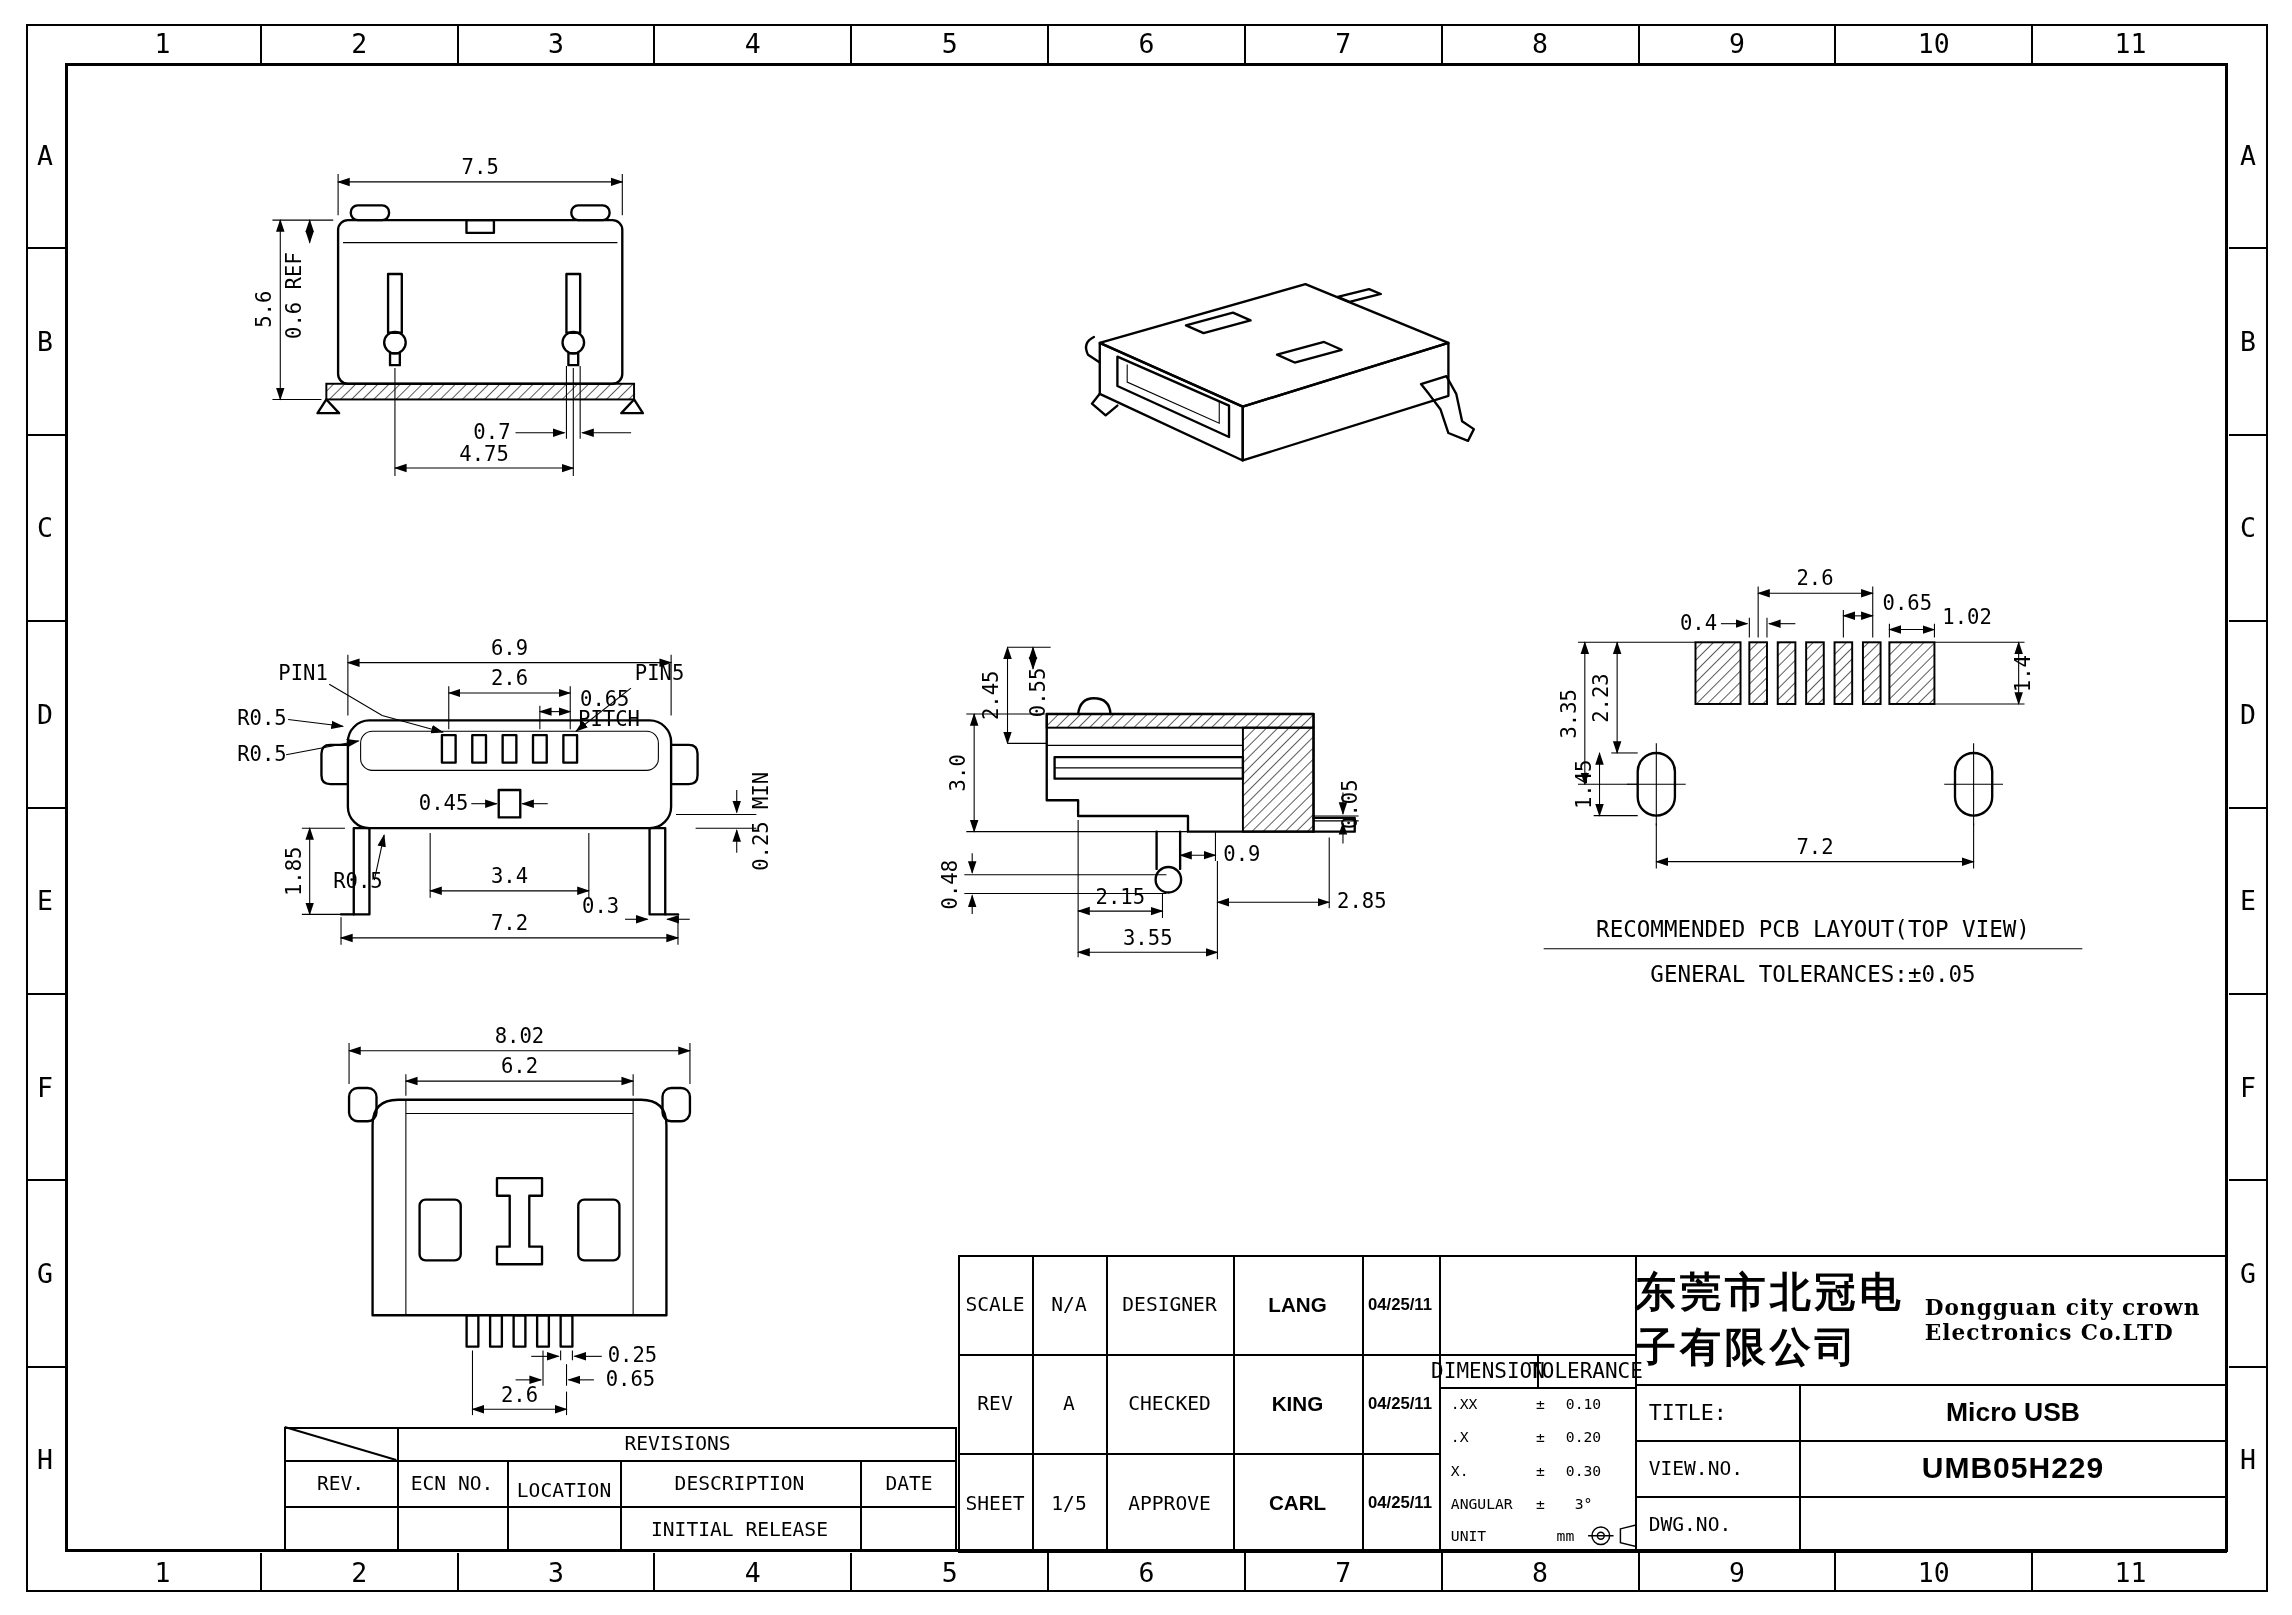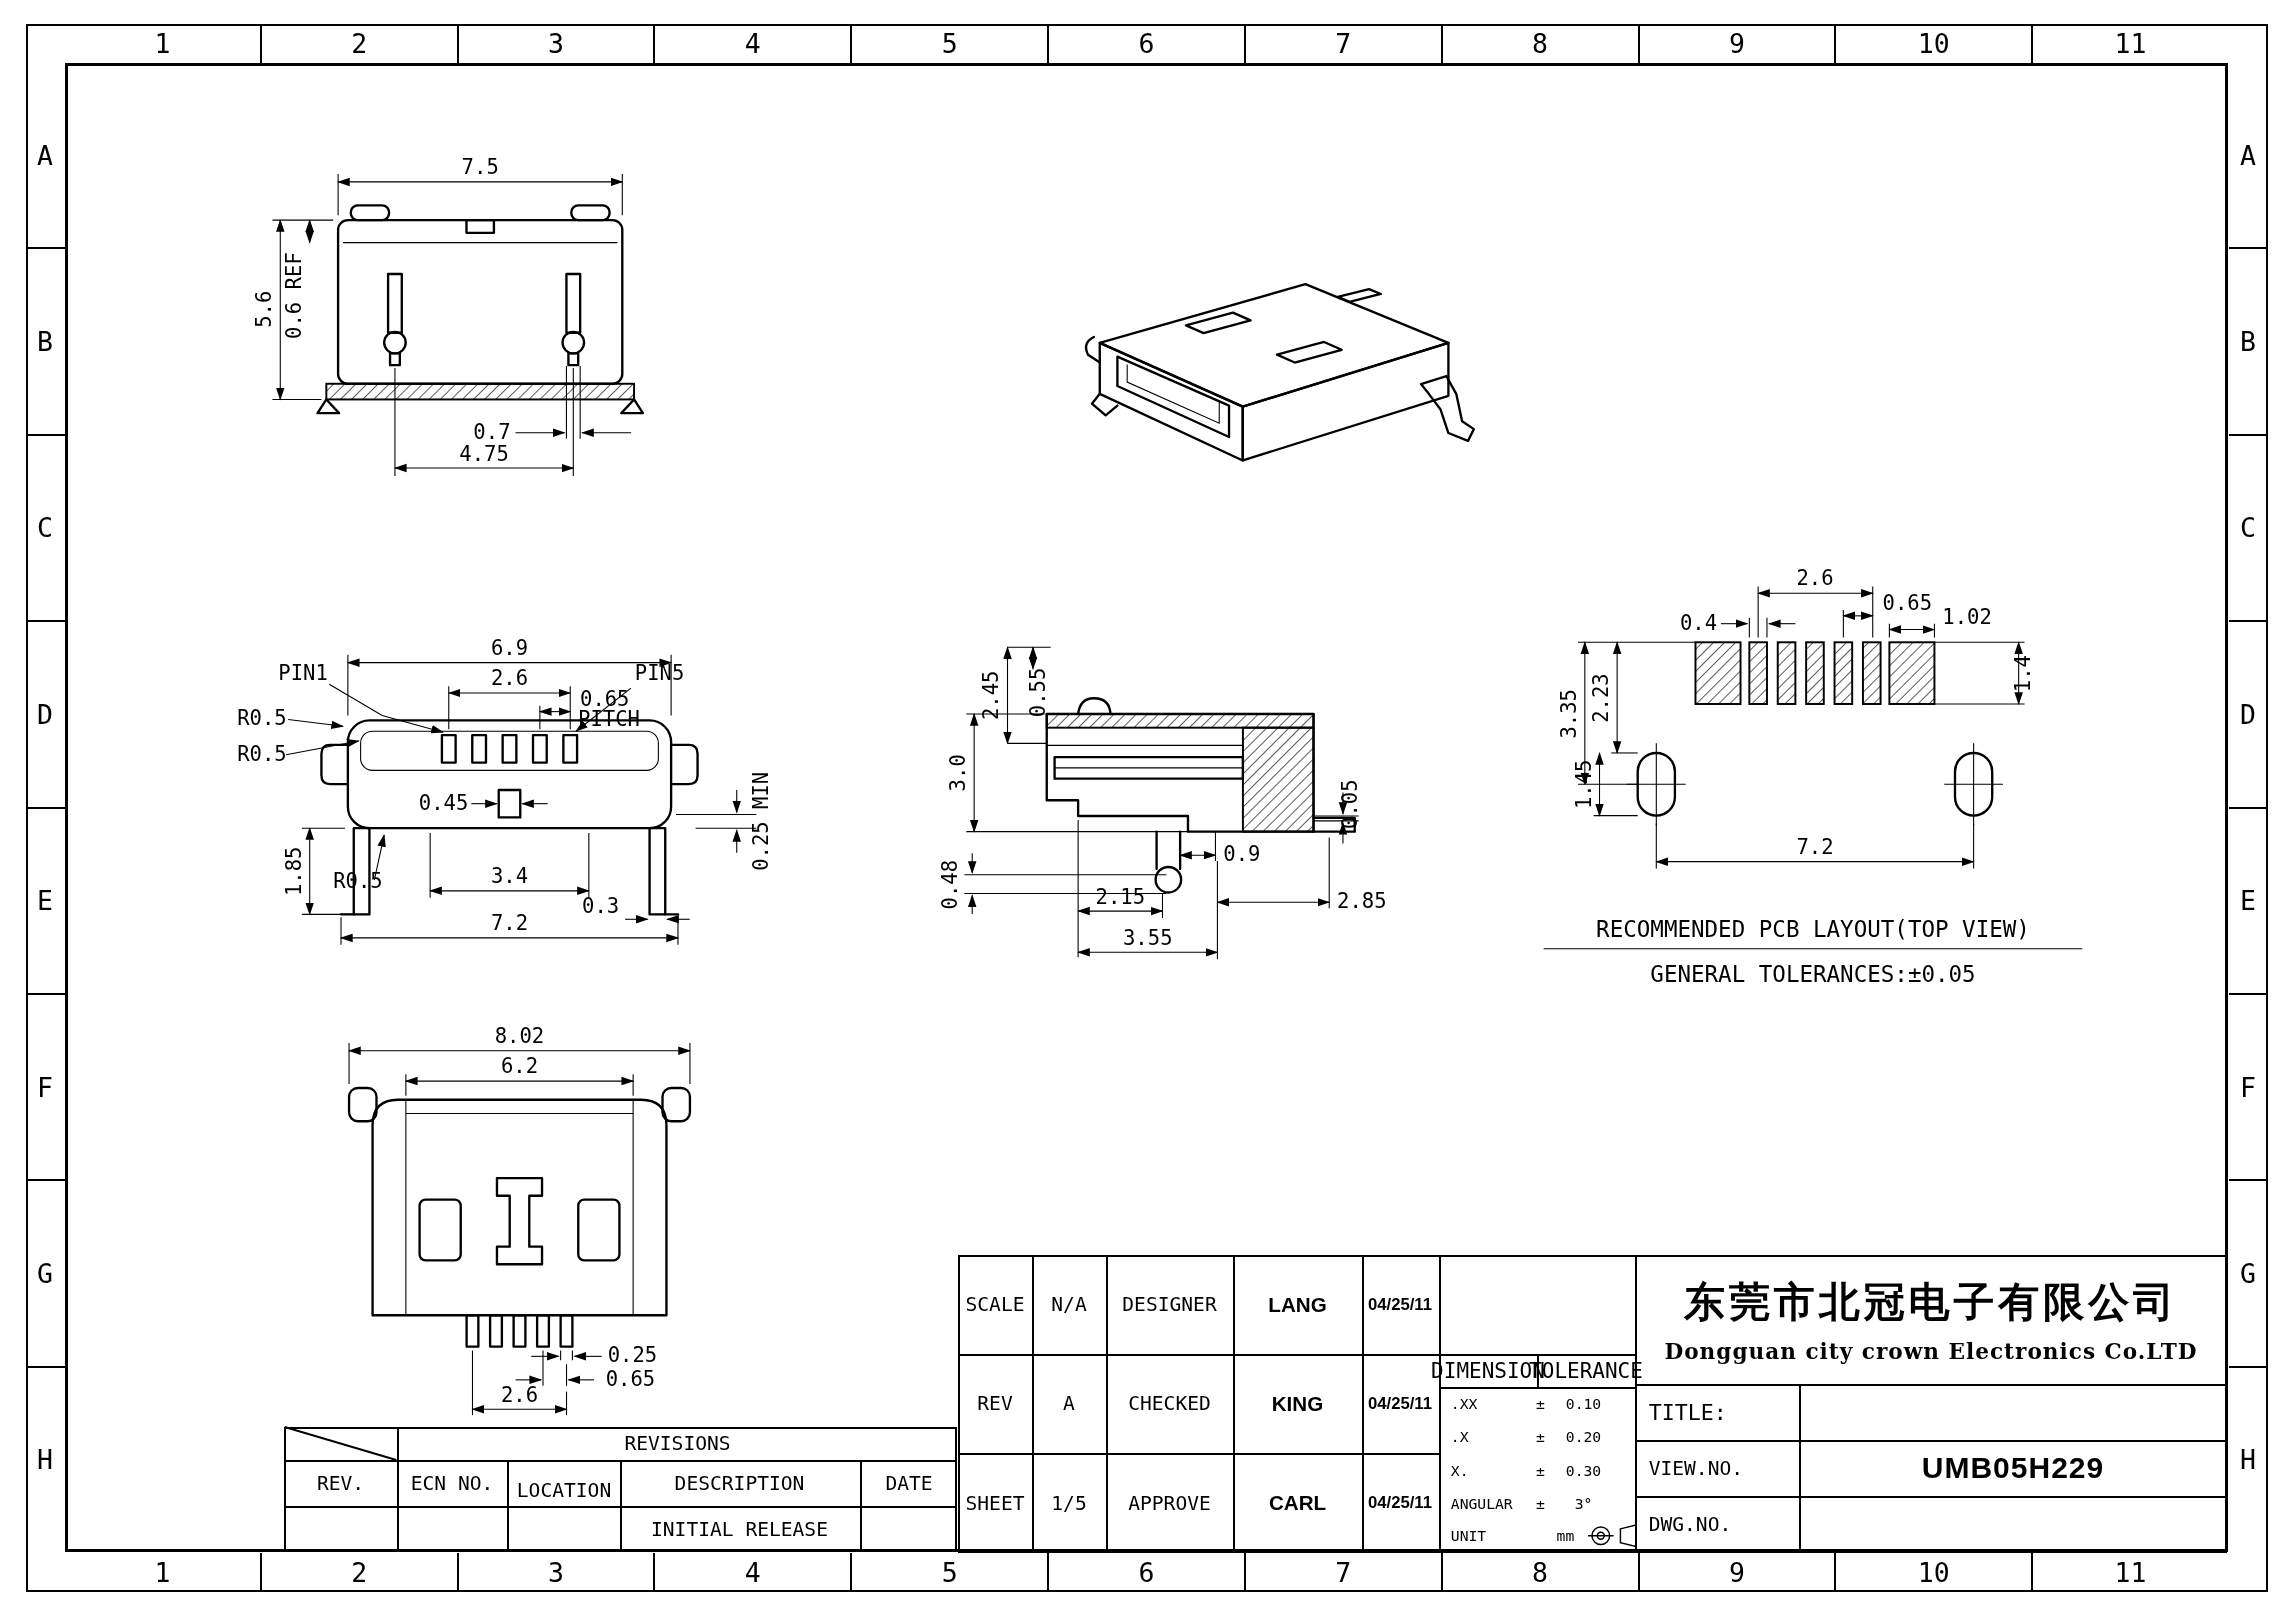--- a/index.html
+++ b/index.html
@@ -26,21 +26,21 @@
 svg .mid{text-anchor:middle}
 svg .end{text-anchor:end}
 svg .cap{font-size:23px}
 .box{position:absolute;border:2.9px solid #000}
 .lh{position:absolute;height:2px;background:#000}
 .lv{position:absolute;width:2px;background:#000}
 .c{position:absolute;display:flex;align-items:center;justify-content:center;font:19.6px "DejaVu Sans Mono",monospace;white-space:nowrap}
 .c.small{font-size:21px}
 .c.bold{font-family:"Liberation Sans",sans-serif;font-weight:bold;font-size:20.6px}
 .c.left{justify-content:flex-start;padding-left:13.7px}
-.company-cell{position:absolute;display:flex;flex-direction:column;align-items:center;justify-content:center;gap:9.8px}
+.company-cell{position:absolute;display:flex;align-items:center;justify-content:center;gap:9.8px}
 .cn{font:bold 41px "DejaVu Sans",sans-serif;letter-spacing:3.9px}
 .en{font:bold 21.6px "DejaVu Serif",serif;letter-spacing:1px}
 .title-val{font:bold 26.5px "Liberation Sans",sans-serif}
 .part-val{font:bold 30px "Liberation Sans",sans-serif;letter-spacing:1px}
 .note-cell{position:absolute;display:flex;flex-direction:column;align-items:center;justify-content:center;gap:13.7px;font:14.7px "DejaVu Sans Mono",monospace;text-align:center}
 .tolrow{position:absolute;left:1439px;width:196px;height:33px;display:flex;align-items:center;font:14.7px "DejaVu Sans Mono",monospace}
 .tolrow .tl{width:84px;padding-left:11.8px}
 .tolrow .tp{width:35px;text-align:center}
 .tolrow .tv{width:51px;text-align:center}
 #proj-icon *{stroke:#000;fill:none;stroke-width:1.5}
@@ -470,19 +470,20 @@
       <line x1="1" y1="13" x2="27" y2="13"></line>
       <path d="M34,6 L50,2 L50,24 L34,20 Z"></path>
     </svg>
   </div>
 
   <div class="company-cell" style="left:1635px;top:1255px;width:592px;height:129px">
     <span class="cn">东莞市北冠电子有限公司</span>
     <span class="en">Dongguan city crown Electronics Co.LTD</span>
   </div>
   <div class="c left" style="left:1635px;top:1384px;width:164px;height:56px;font-size:21.6px">TITLE:</div>
+  <div class="c title-val" style="left:1799px;top:1384px;width:428px;height:56px">Micro USB</div>
   <div class="c left" style="left:1635px;top:1440px;width:164px;height:56px">VIEW.NO.</div>
   <div class="c part-val" style="left:1799px;top:1440px;width:428px;height:56px">UMB05H229</div>
   <div class="c left" style="left:1635px;top:1496px;width:164px;height:57px">DWG.NO.</div>
   <div class="c" style="left:1799px;top:1496px;width:428px;height:57px"></div>
 
 </div>
 
 
 </body></html>

